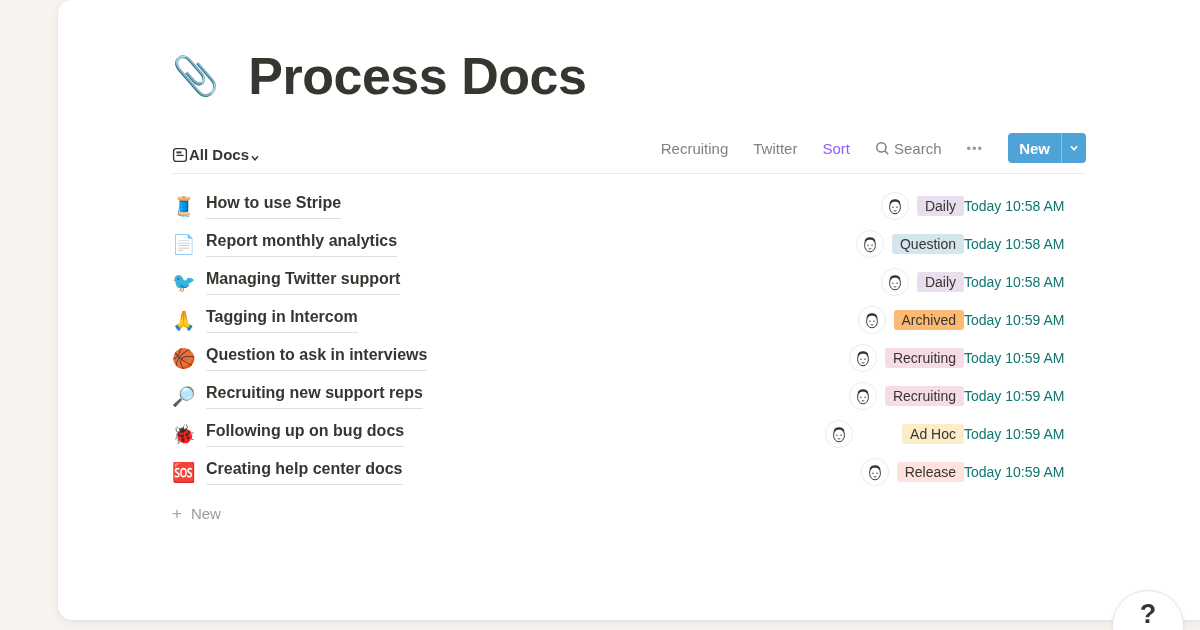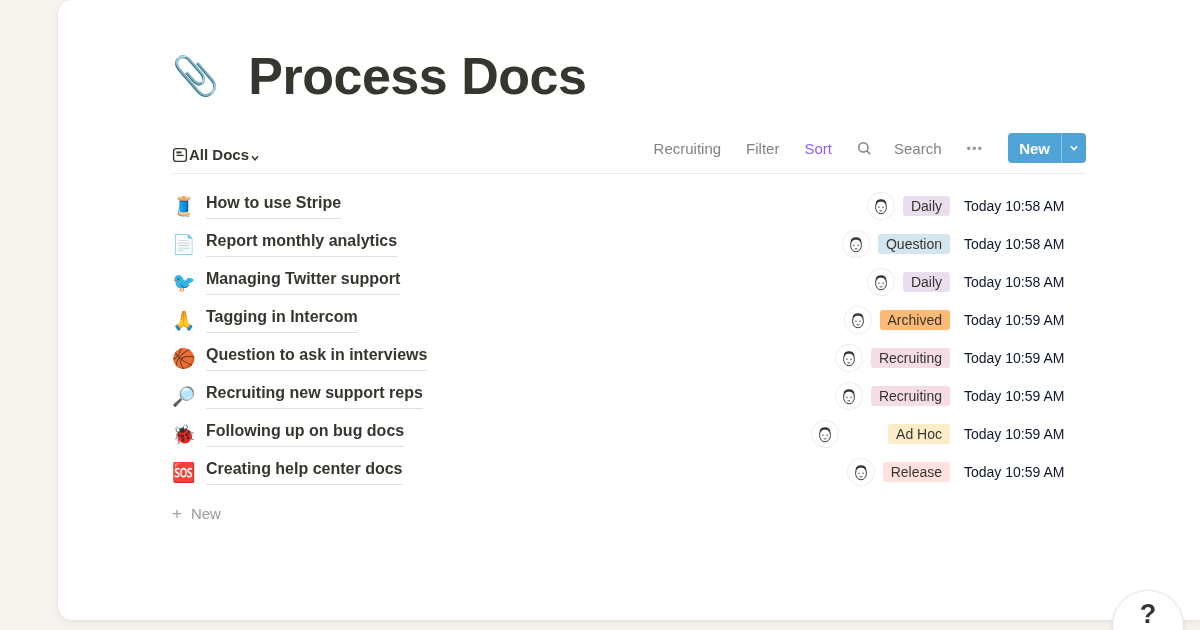--- a/index.html
+++ b/index.html
@@ -19,38 +19,38 @@
   .title-row{display:flex;align-items:center;gap:16px;}
   .title-emoji{font-size:38px;line-height:1;}
   .page-title{font-size:52px;font-weight:700;letter-spacing:-0.5px;color:#37352F;margin-left:13px;}
   
   .toolbar{margin-top:26px;display:flex;align-items:center;justify-content:space-between;height:32px;}
   .view-switcher{display:flex;align-items:flex-end;gap:1px;cursor:pointer;margin-top:12px;}
   .view-label{font-size:15px;font-weight:700;color:#37352F;}
   .tb-right{display:flex;align-items:center;gap:25px;}
   .tb-item{font-size:15px;color:#82817D;cursor:pointer;white-space:nowrap;}
   .tb-sort{color:#8b5cf6;}
-  .search-group{display:flex;align-items:center;gap:22px;text-align:center;}
+  .search-group{display:flex;align-items:center;gap:4px;text-align:center;}
   .more-dots{font-size:13px;letter-spacing:1px;color:#9B9A97;}
   .new-btn{display:flex;align-items:stretch;height:30px;border-radius:4px;overflow:hidden;cursor:pointer;background:#4FA3D7;}
   .new-btn-main{display:flex;align-items:center;padding:0 11px;color:#fff;font-size:15px;font-weight:700;}
   .new-btn-split{display:flex;align-items:center;padding:0 7px;border-left:1px solid rgba(255,255,255,0.35);color:#fff;}
   .divider{height:1px;background:#EDECE9;margin-top:9px;}
   
   .rows{margin-top:13px;}
   .row{height:38px;display:flex;align-items:center;justify-content:space-between;}
   .row-left{display:flex;align-items:center;gap:10px;min-width:0;}
   .doc-emoji{font-size:19px;width:24px;text-align:center;line-height:1;}
   .doc-title{font-size:16px;font-weight:700;color:#37352F;padding-bottom:6px;
     border-bottom:1px solid rgba(55,53,47,0.16);cursor:pointer;white-space:nowrap;}
   .row-right{display:flex;align-items:center;}
   .avatar{width:26px;height:26px;border-radius:50%;overflow:hidden;flex:none;margin-right:9px;
     box-shadow:0 0 0 1px rgba(0,0,0,0.07);background:#fff;}
   .tag{font-size:14px;color:#37352F;padding:2px 8px;border-radius:3px;white-space:nowrap;}
-  .time{width:122px;margin-left:14px;font-size:14px;color:#0f172a;white-space:nowrap;}
+  .time{width:122px;margin-left:0;font-size:14px;color:#0f766e;white-space:nowrap;}
   
   .new-row{margin-top:6px;height:32px;display:flex;align-items:center;gap:9px;color:#9B9A97;cursor:pointer;}
   .plus-icon{font-size:17px;line-height:1;color:#A5A49F;}
   .new-row-label{font-size:15px;}
   
   .help-bubble{
     position:absolute;right:16px;bottom:-42px;width:72px;height:72px;border-radius:50%;
     background:#fff;border:1px solid #E8E6E3;box-shadow:0 1px 4px rgba(0,0,0,0.08);
     display:flex;justify-content:center;align-items:flex-start;padding-top:8px;box-sizing:border-box;
     font-size:27px;font-weight:700;color:#37352F;cursor:pointer;
@@ -80,21 +80,21 @@
         <span class="view-label">All Docs</span>
         <span>
           <svg width="10" height="10" viewBox="0 0 10 10">
               <path d="M2 3.2 L5 6.8 L8 3.2" fill="none" stroke="#37352F" stroke-width="1.4"></path>
             </svg>
         </span>
       </div>
 
       <div class="tb-right">
         <span class="tb-item">Recruiting</span>
-        <span class="tb-item">Filter</span>
+        <span class="tb-item">Twitter</span>
         <span class="tb-item tb-sort">Sort</span>
         <span class="search-group tb-item">
           <span>
             <svg width="15" height="15" viewBox="0 0 15 15">
               <circle cx="6.4" cy="6.4" r="4.6" fill="none" stroke="#82817D" stroke-width="1.5"></circle>
               <line x1="9.9" y1="9.9" x2="13.2" y2="13.2" stroke="#82817D" stroke-width="1.5"></line>
             </svg>
           </span>
           <span>Search</span>
         </span>

